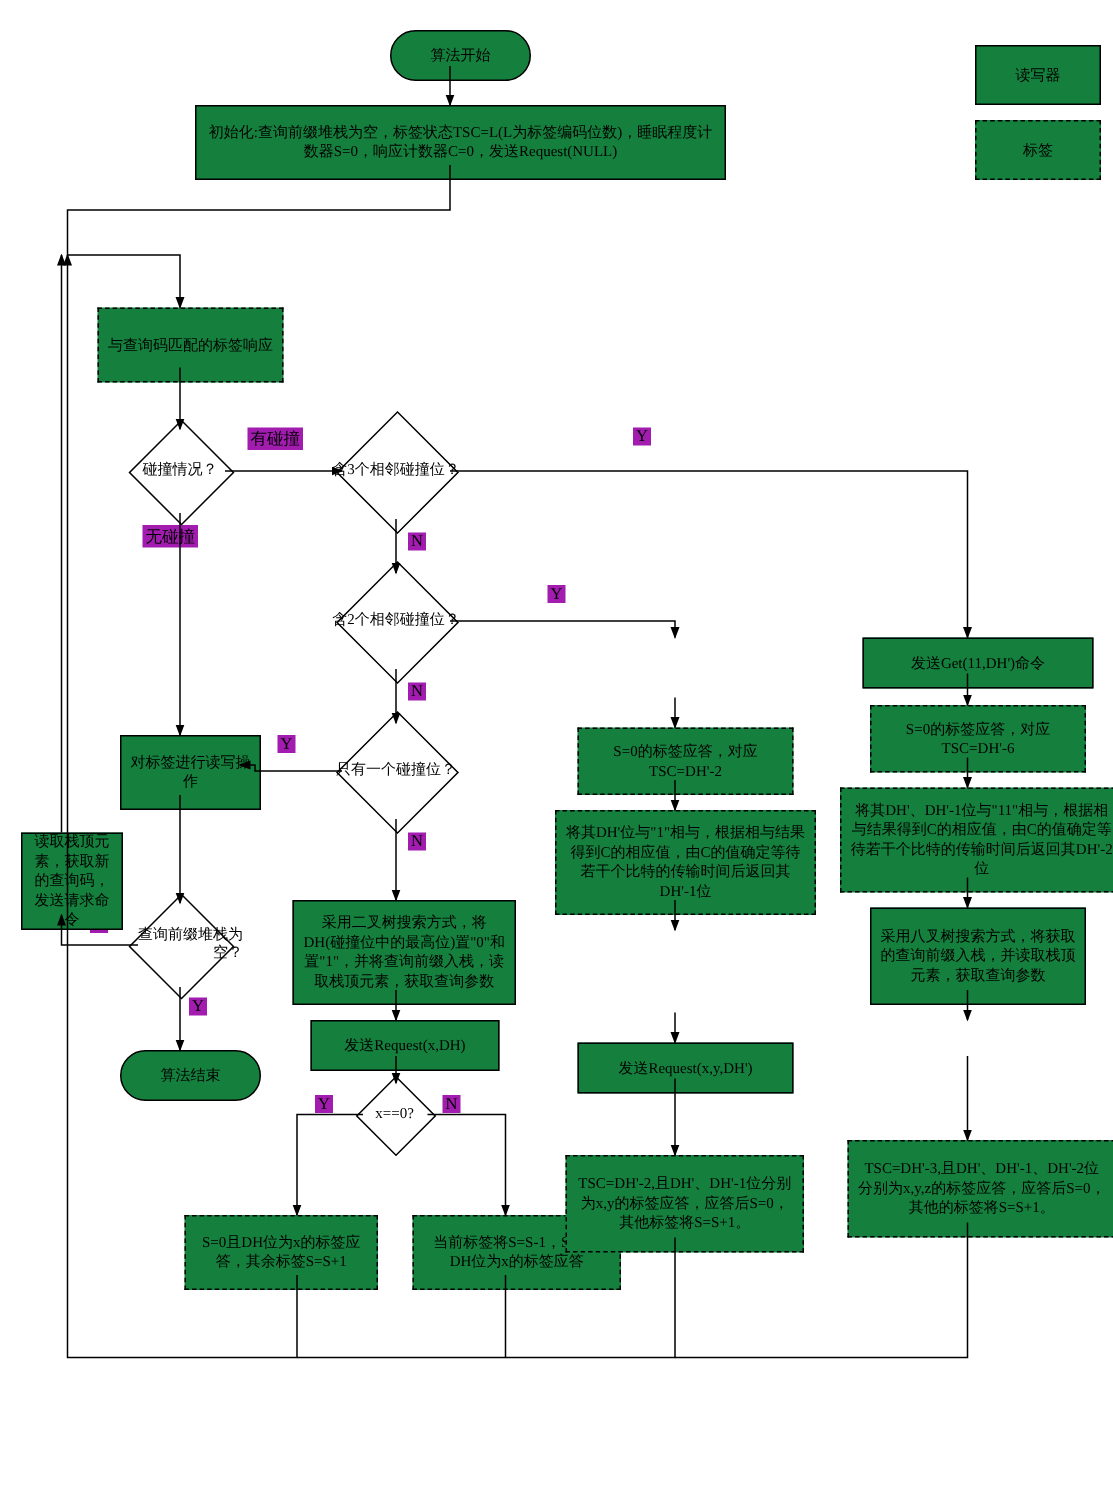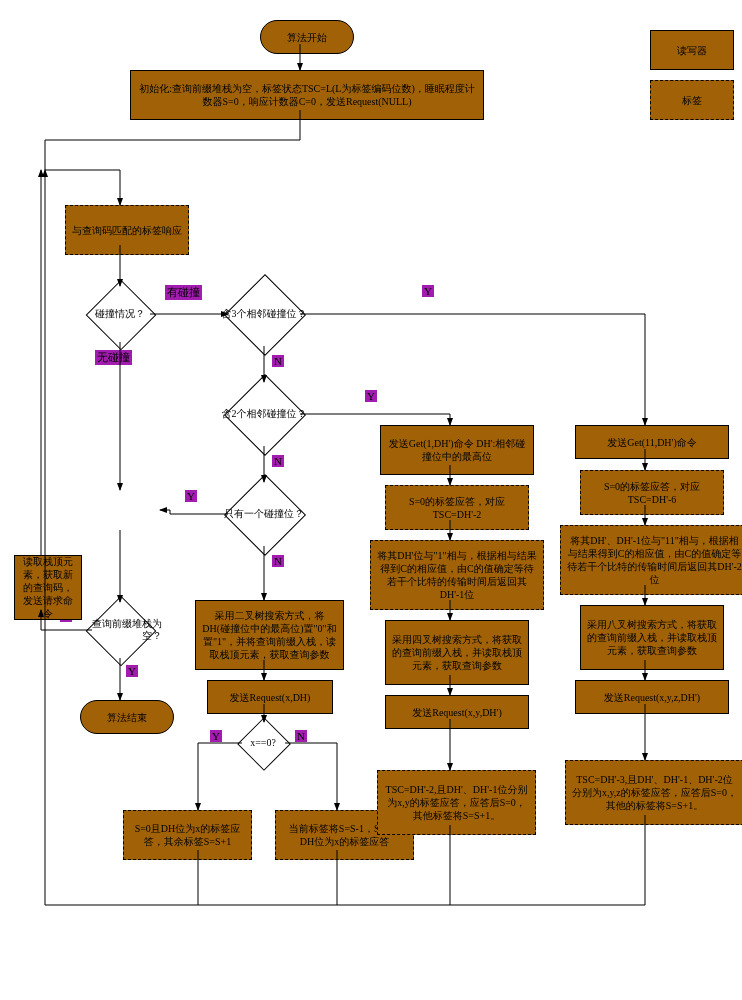--- a/index.html
+++ b/index.html
@@ -1,17 +1,17 @@
 <!DOCTYPE html>
 <html><head>
 <meta charset="utf-8">
 <style>
 body{margin:0;padding:10px;font-family:SimSun,serif;font-size:10px;background:#fff}
 .canvas{position:relative;width:742px;height:1000px}
-.box{position:absolute;border:1px solid #000;background:#a16207;padding:4px 6px;text-align:center;display:flex;align-items:center;justify-content:center;line-height:1.3}
+.box{position:absolute;border:1px solid #000;background:#15803d;padding:4px 6px;text-align:center;display:flex;align-items:center;justify-content:center;line-height:1.3}
 .dashed{border-style:dashed}
 .rounded{border-radius:18px}
 .diamond{position:absolute;transform:rotate(45deg);border:1px solid #000;background:#fff}
 .diamond-label{position:absolute;text-align:right;display:flex;align-items:center;justify-content:center;pointer-events:none;line-height:1.2}
 .edge-label{position:absolute;font-size:11px;background:#a21caf;padding:0 2px}
 svg{position:absolute;top:0;left:0;pointer-events:none}
 line,polyline{stroke:#000;stroke-width:1;fill:none}
 .arrow{marker-end:url(#ah)}
 </style>
 </head>
@@ -41,52 +41,49 @@
 <div class="diamond" style="left:226px;top:376px;width:56px;height:56px"></div>
 <div class="diamond-label" style="left:202px;top:376px;width:104px;height:56px">含2个相邻碰撞位？</div>
 <div class="edge-label" style="left:355px;top:380px">Y</div>
 <div class="edge-label" style="left:262px;top:445px">N</div>
 
 <div class="diamond" style="left:226px;top:476px;width:56px;height:56px"></div>
 <div class="diamond-label" style="left:202px;top:476px;width:104px;height:56px">只有一个碰撞位？</div>
 <div class="edge-label" style="left:175px;top:480px">Y</div>
 <div class="edge-label" style="left:262px;top:545px">N</div>
 
+<div class="box" style="left:70px;top:480px;width:80px;height:40px">对标签进行读写操作</div>
 
 <div class="diamond" style="left:86px;top:596px;width:48px;height:48px"></div>
 <div class="diamond-label" style="left:68px;top:596px;width:84px;height:48px">查询前缀堆栈为空？</div>
 <div class="edge-label" style="left:50px;top:600px">N</div>
 <div class="edge-label" style="left:116px;top:655px">Y</div>
 
 <div class="box" style="left:4px;top:545px;width:54px;height:55px">读取栈顶元素，获取新的查询码，发送请求命令</div>
 
 <div class="box rounded" style="left:70px;top:690px;width:80px;height:24px">算法结束</div>
 
 <div class="box" style="left:185px;top:590px;width:135px;height:60px">采用二叉树搜索方式，将DH(碰撞位中的最高位)置"0"和置"1"，并将查询前缀入栈，读取栈顶元素，获取查询参数</div>
 <div class="box" style="left:197px;top:670px;width:112px;height:24px">发送Request(x,DH)</div>
 <div class="diamond" style="left:235px;top:715px;width:36px;height:36px"></div>
 <div class="diamond-label" style="left:220px;top:715px;width:66px;height:36px">x==0?</div>
 <div class="edge-label" style="left:200px;top:720px">Y</div>
 <div class="edge-label" style="left:285px;top:720px">N</div>
 <div class="box dashed" style="left:113px;top:800px;width:115px;height:40px">S=0且DH位为x的标签应答，其余标签S=S+1</div>
 <div class="box dashed" style="left:265px;top:800px;width:125px;height:40px">当前标签将S=S-1，S=0且DH位为x的标签应答</div>
 
-<div class="box" style="left:370px;top:415px;width:140px;height:40px">发送Get(1,DH')命令
-DH':相邻碰撞位中的最高位</div>
 <div class="box dashed" style="left:375px;top:475px;width:130px;height:35px">S=0的标签应答，对应TSC=DH'-2</div>
 <div class="box dashed" style="left:360px;top:530px;width:160px;height:60px">将其DH'位与"1"相与，根据相与结果得到C的相应值，由C的值确定等待若干个比特的传输时间后返回其DH'-1位</div>
-<div class="box" style="left:375px;top:610px;width:130px;height:55px">采用四叉树搜索方式，将获取的查询前缀入栈，并读取栈顶元素，获取查询参数</div>
 <div class="box" style="left:375px;top:685px;width:130px;height:24px">发送Request(x,y,DH')</div>
 <div class="box dashed" style="left:367px;top:760px;width:145px;height:55px">TSC=DH'-2,且DH'、DH'-1位分别为x,y的标签应答，应答后S=0，其他标签将S=S+1。</div>
 
 <div class="box" style="left:565px;top:415px;width:140px;height:24px">发送Get(11,DH')命令</div>
 <div class="box dashed" style="left:570px;top:460px;width:130px;height:35px">S=0的标签应答，对应TSC=DH'-6</div>
 <div class="box dashed" style="left:550px;top:515px;width:175px;height:60px">将其DH'、DH'-1位与"11"相与，根据相与结果得到C的相应值，由C的值确定等待若干个比特的传输时间后返回其DH'-2位</div>
 <div class="box" style="left:570px;top:595px;width:130px;height:55px">采用八叉树搜索方式，将获取的查询前缀入栈，并读取栈顶元素，获取查询参数</div>
-<div class="box" style="left:565px;top:670px;width:140px;height:24px">发送Request(x,y,z,DH')</div>
 <div class="box dashed" style="left:555px;top:750px;width:165px;height:55px">TSC=DH'-3,且DH'、DH'-1、DH'-2位分别为x,y,z的标签应答，应答后S=0，其他的标签将S=S+1。</div>
 
 <svg width="742" height="1000">
 <defs>
         <marker id="ah" markerWidth="8" markerHeight="8" refX="7" refY="3" orient="auto">
           <path d="M0,0 L8,3 L0,6 Z" fill="#000"></path>
         </marker>
       </defs>
 
 <line x1="290" y1="34" x2="290" y2="60" class="arrow"></line>

